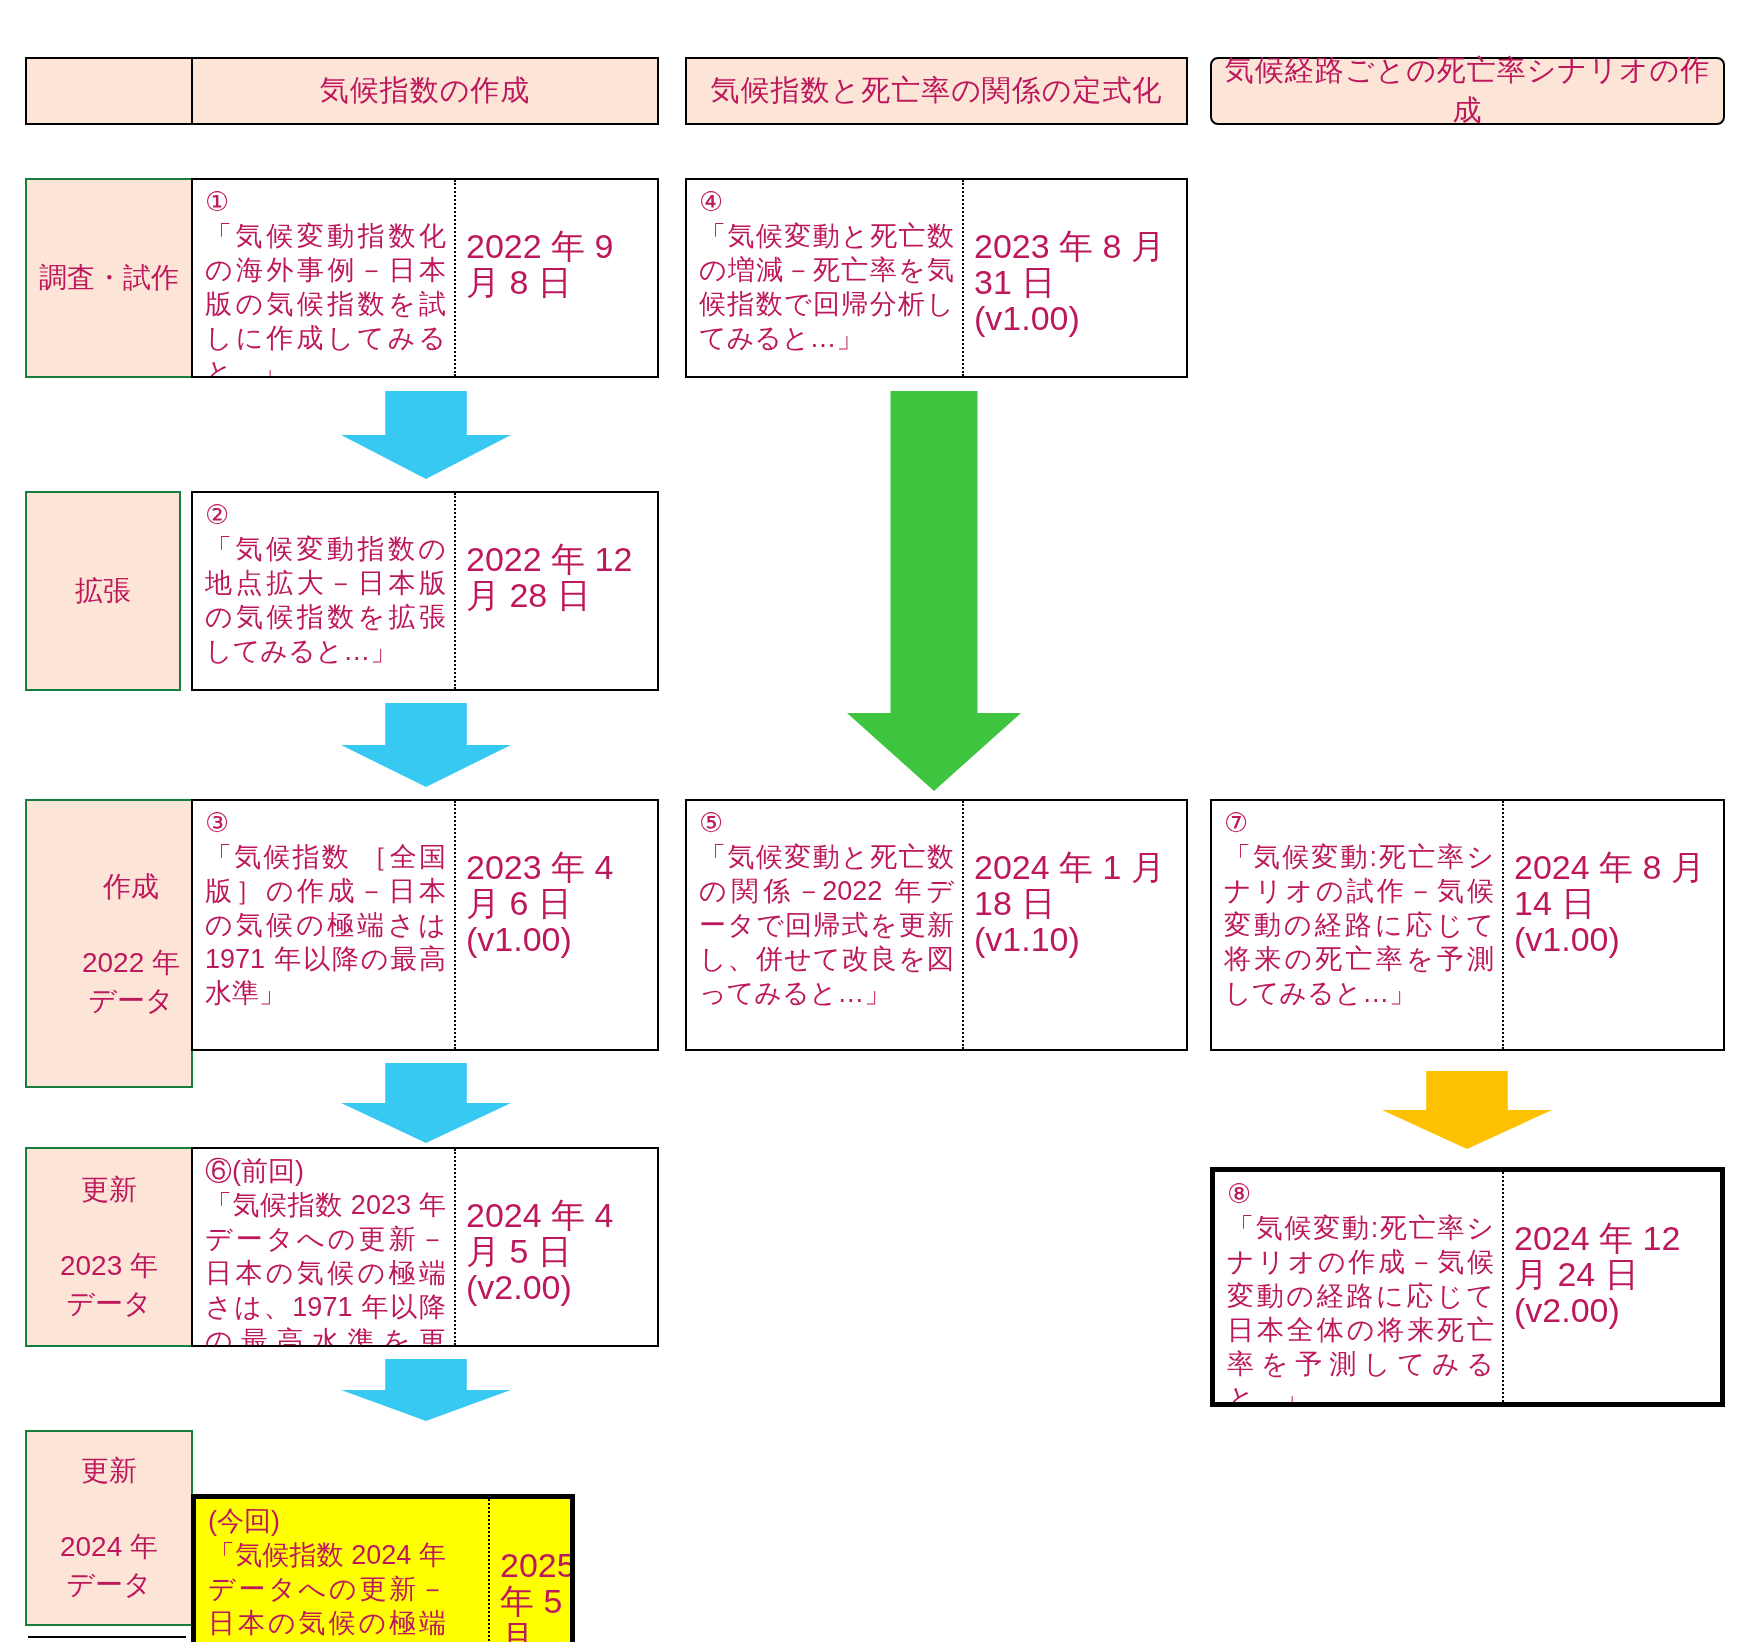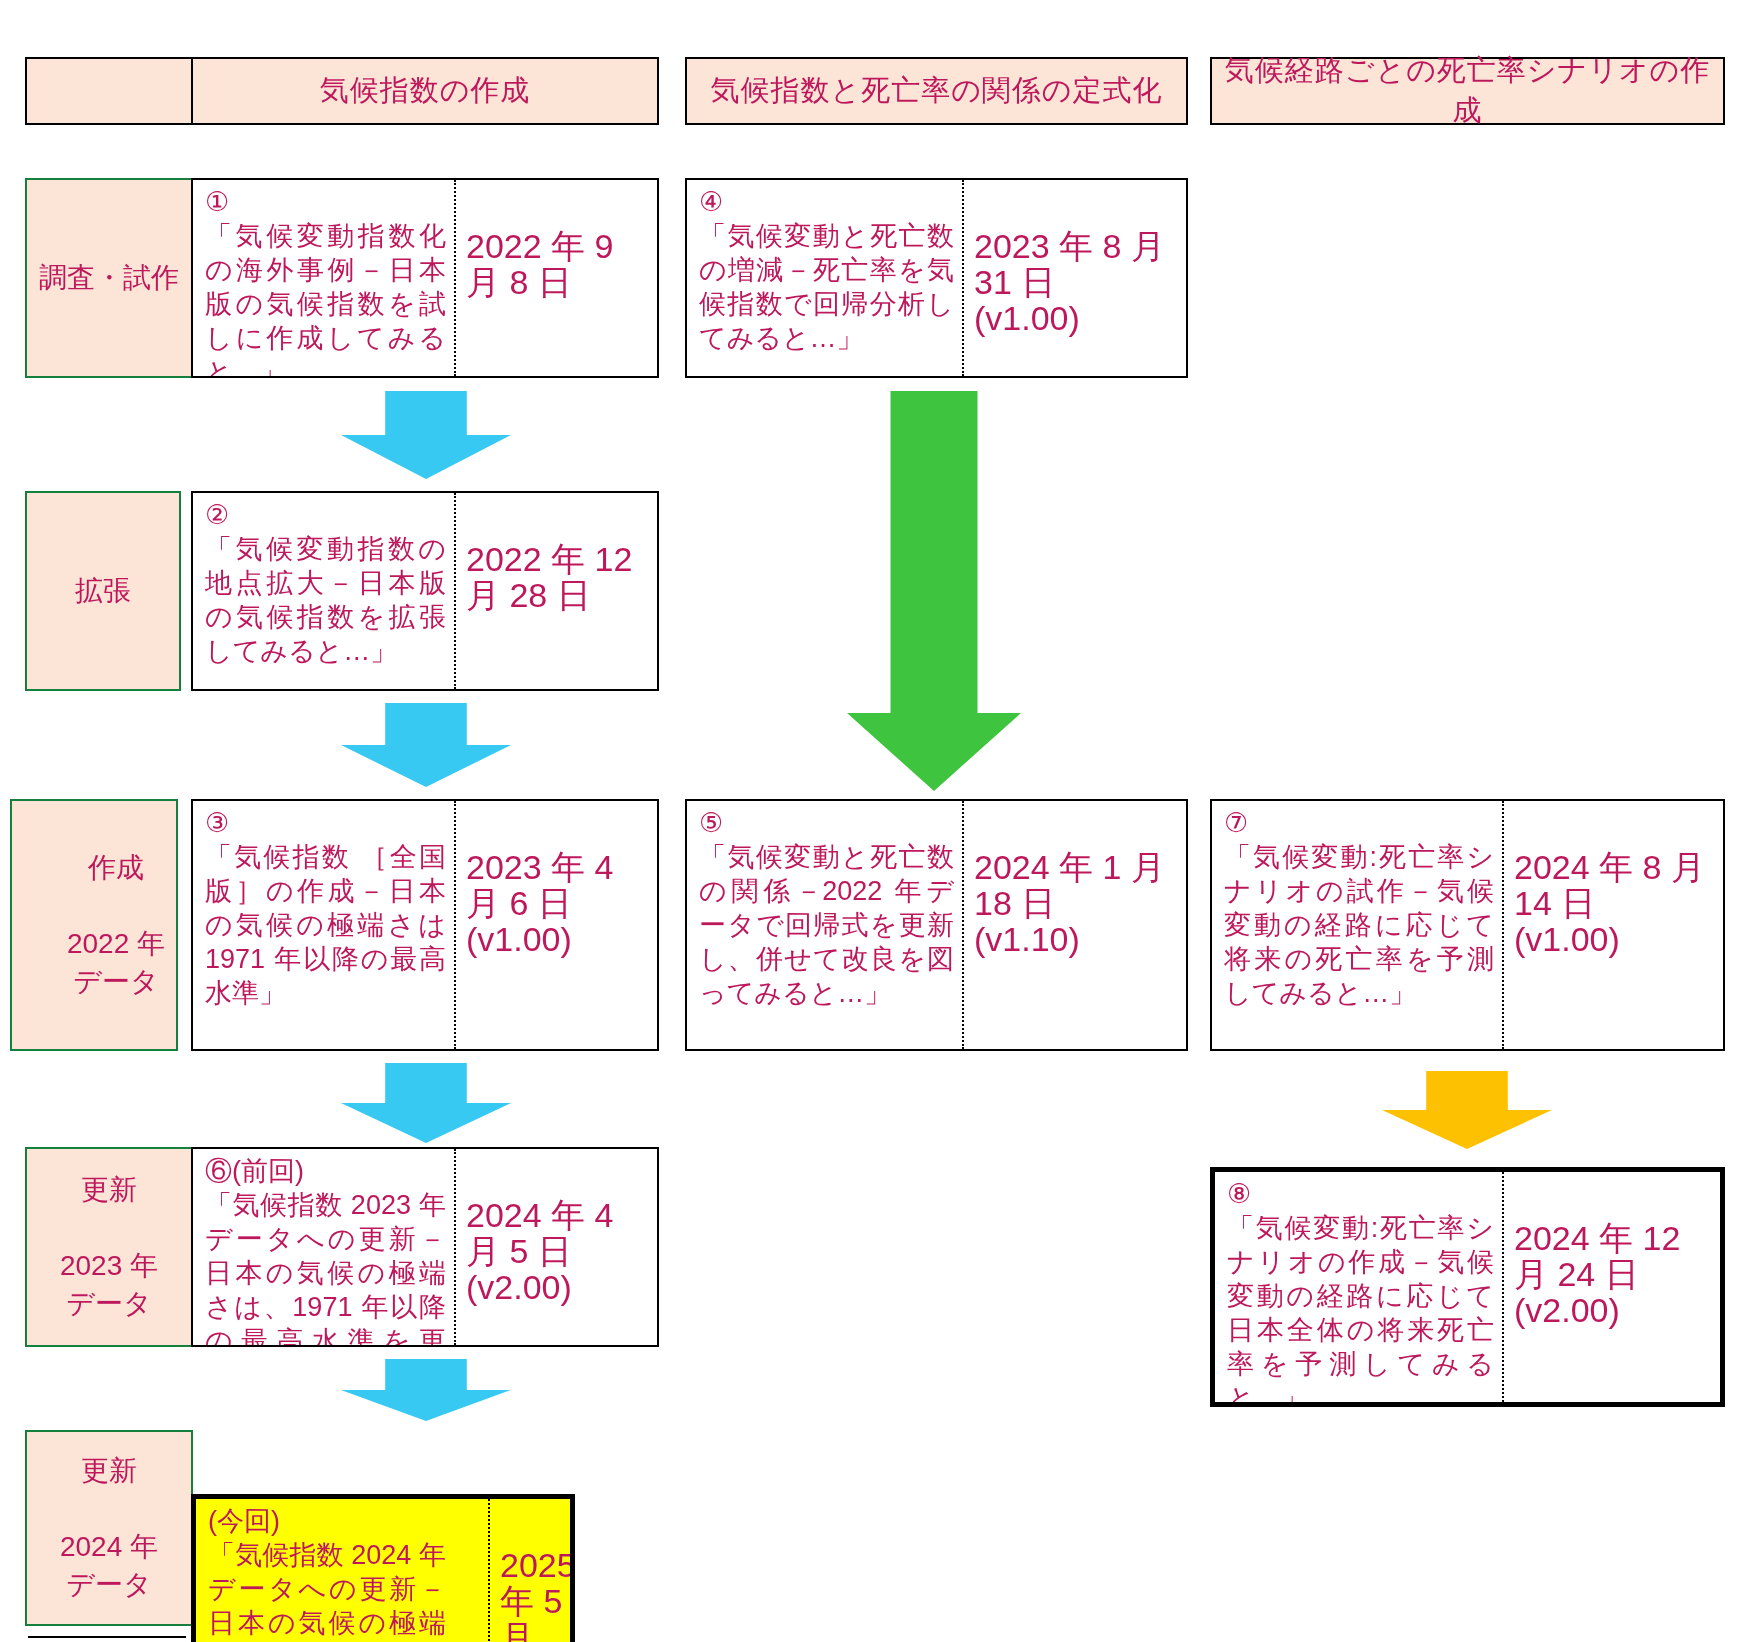--- a/index.html
+++ b/index.html
@@ -107,21 +107,21 @@
 
 <div class="canvas">
 
   <div class="hdrbox" style="left:25px; top:57px; width:634px; height:68px;">
     <div class="hdr-spacer" style="width:166px;"></div>
     <div class="hdr-text">気候指数の作成</div>
   </div>
   <div class="hdrbox" style="left:685px; top:57px; width:503px; height:68px;justify-content:center;">
     <div class="hdr-text">気候指数と死亡率の関係の定式化</div>
   </div>
-  <div class="hdrbox" style="left:1210px; top:57px; width:515px; height:68px;">
+  <div class="hdrbox" style="left:1210px; top:57px; width:515px; height:68px;border-radius:8px;">
     <div class="hdr-text">気候経路ごとの死亡率シナリオの作成</div>
   </div>
 
   <div class="rowlabel" style="left:25px; top:178px; width:168px; height:200px;">調査・試作</div>
 
   <div class="cbox" style="left:191px; top:178px; width:468px; height:200px;">
     <div class="text-cell" style="width:261px;">
       <div class="num">①</div>
       <div class="quote">「気候変動指数化の海外事例－日本版の気候指数を試しに作成してみると…」</div>
     </div>
@@ -151,21 +151,21 @@
       <div class="num">②</div>
       <div class="quote">「気候変動指数の地点拡大－日本版の気候指数を拡張してみると…」</div>
     </div>
     <div class="date-cell">
       <div class="date">2022 年 12 月 28 日</div>
     </div>
   </div>
 
   <div class="arrow blue" style="left:341px; top:703px; width:170px; height:84px;"></div>
 
-  <div class="rowlabel" style="left:10px; top:799px; width:168px; height:252px;padding-left:44px;">作成
+  <div class="rowlabel" style="left:25px; top:799px; width:168px; height:289px;padding-left:44px;">作成
 
 2022 年
 データ</div>
 
   <div class="cbox" style="left:191px; top:799px; width:468px; height:252px;">
     <div class="text-cell" style="width:261px;">
       <div class="num">③</div>
       <div class="quote">「気候指数 ［全国版］の作成－日本の気候の極端さは 1971 年以降の最高水準」</div>
     </div>
     <div class="date-cell">

